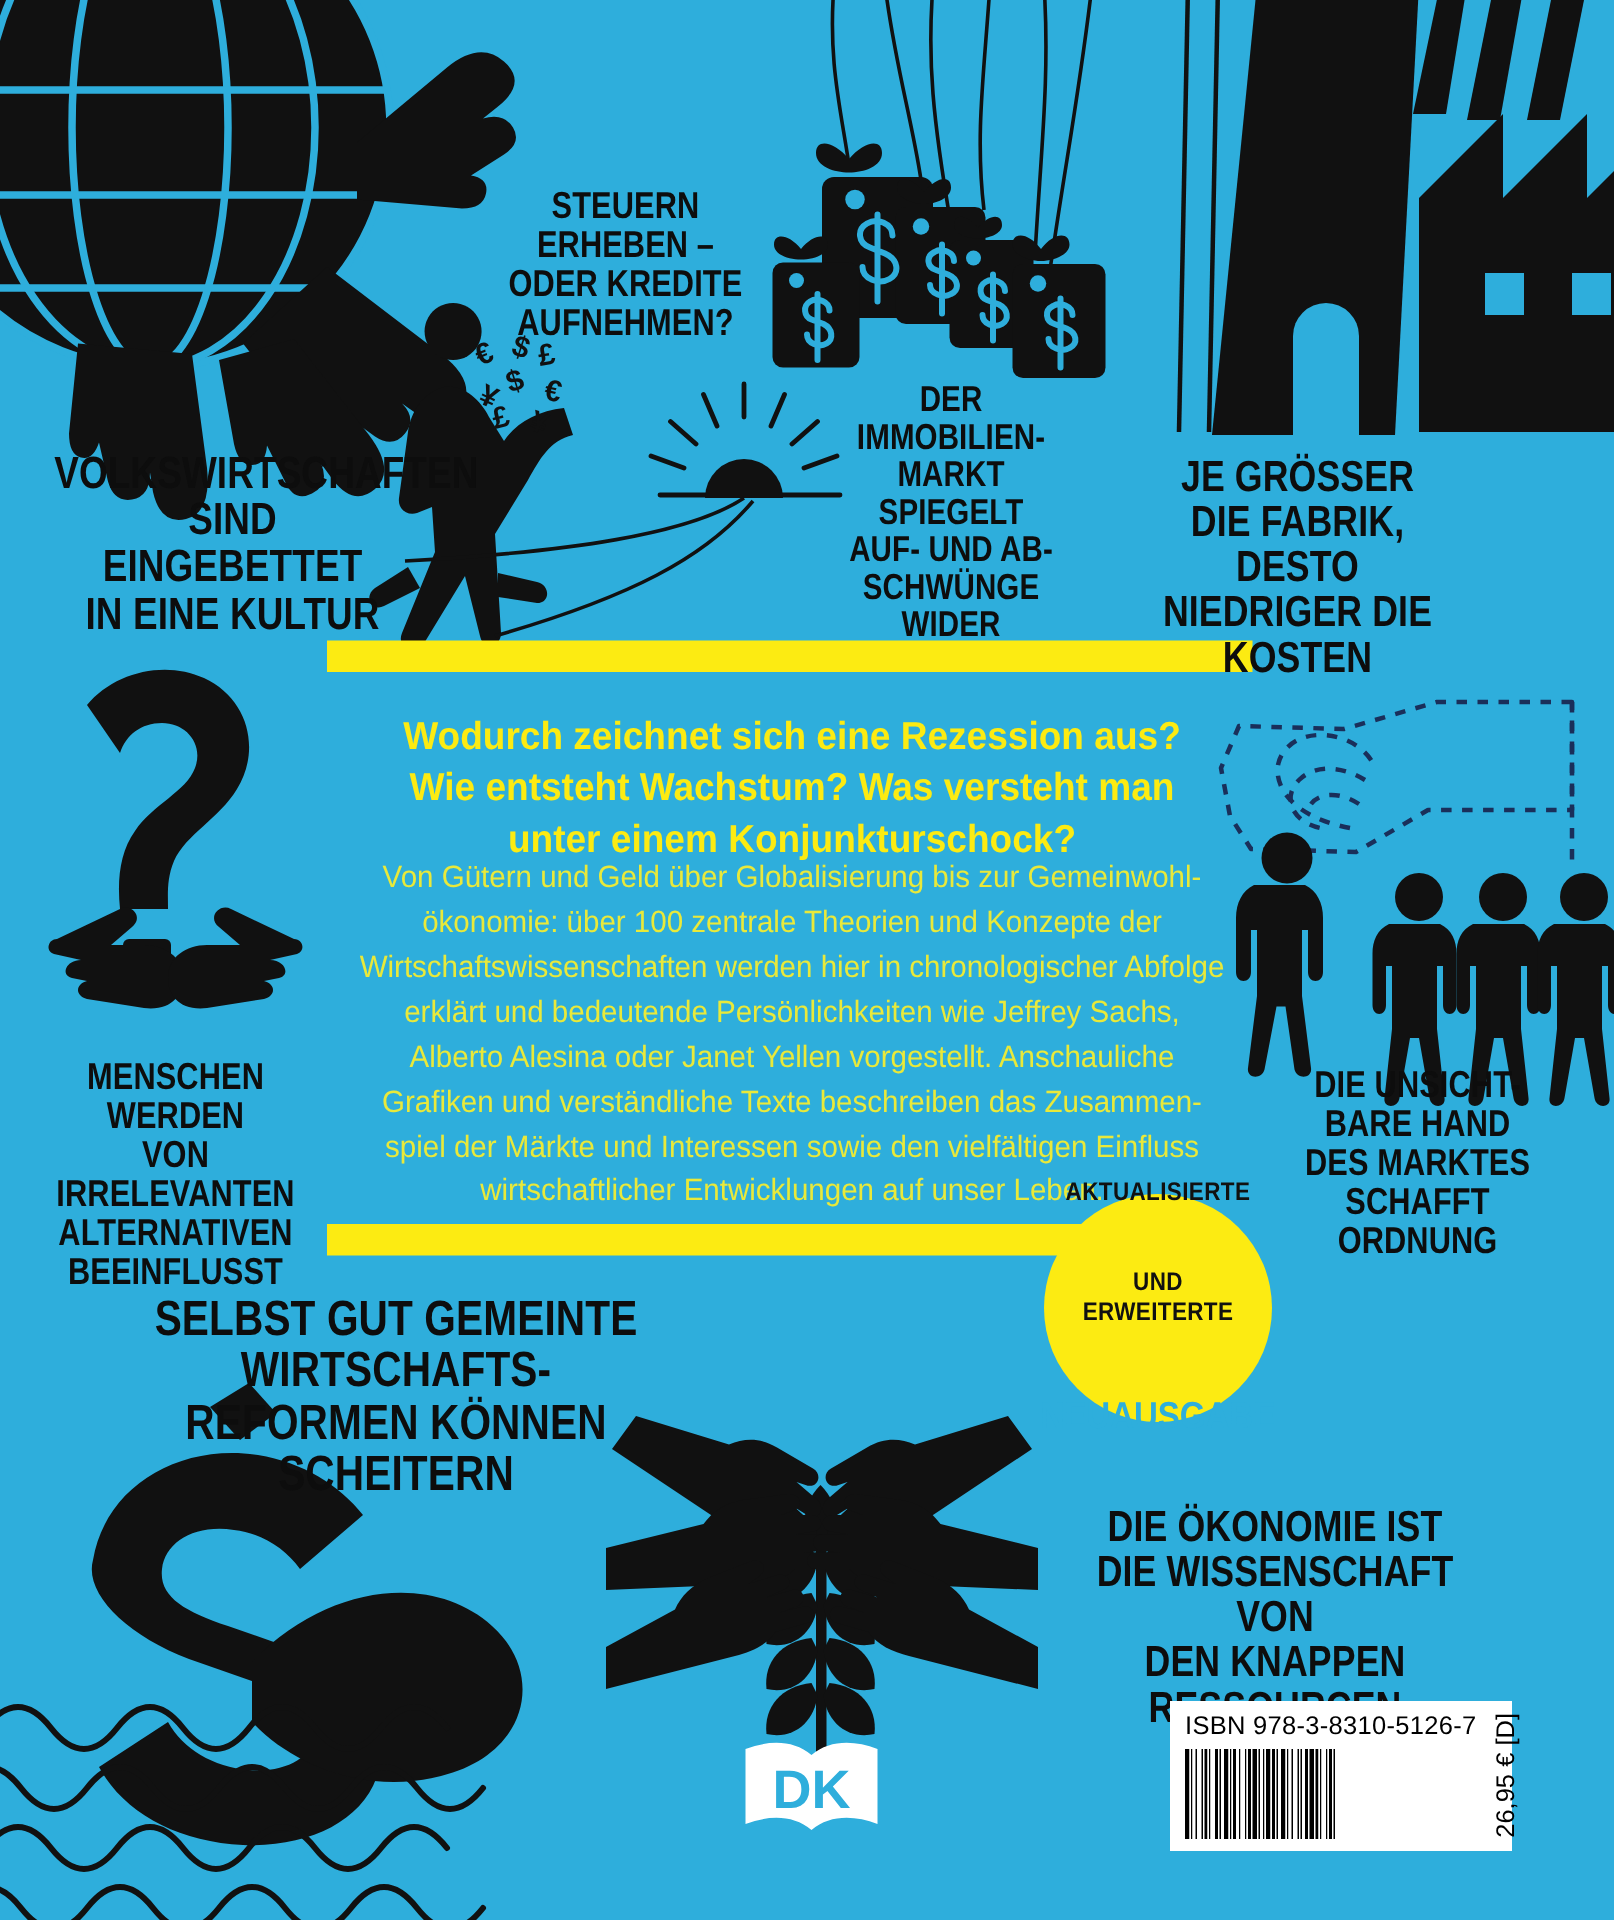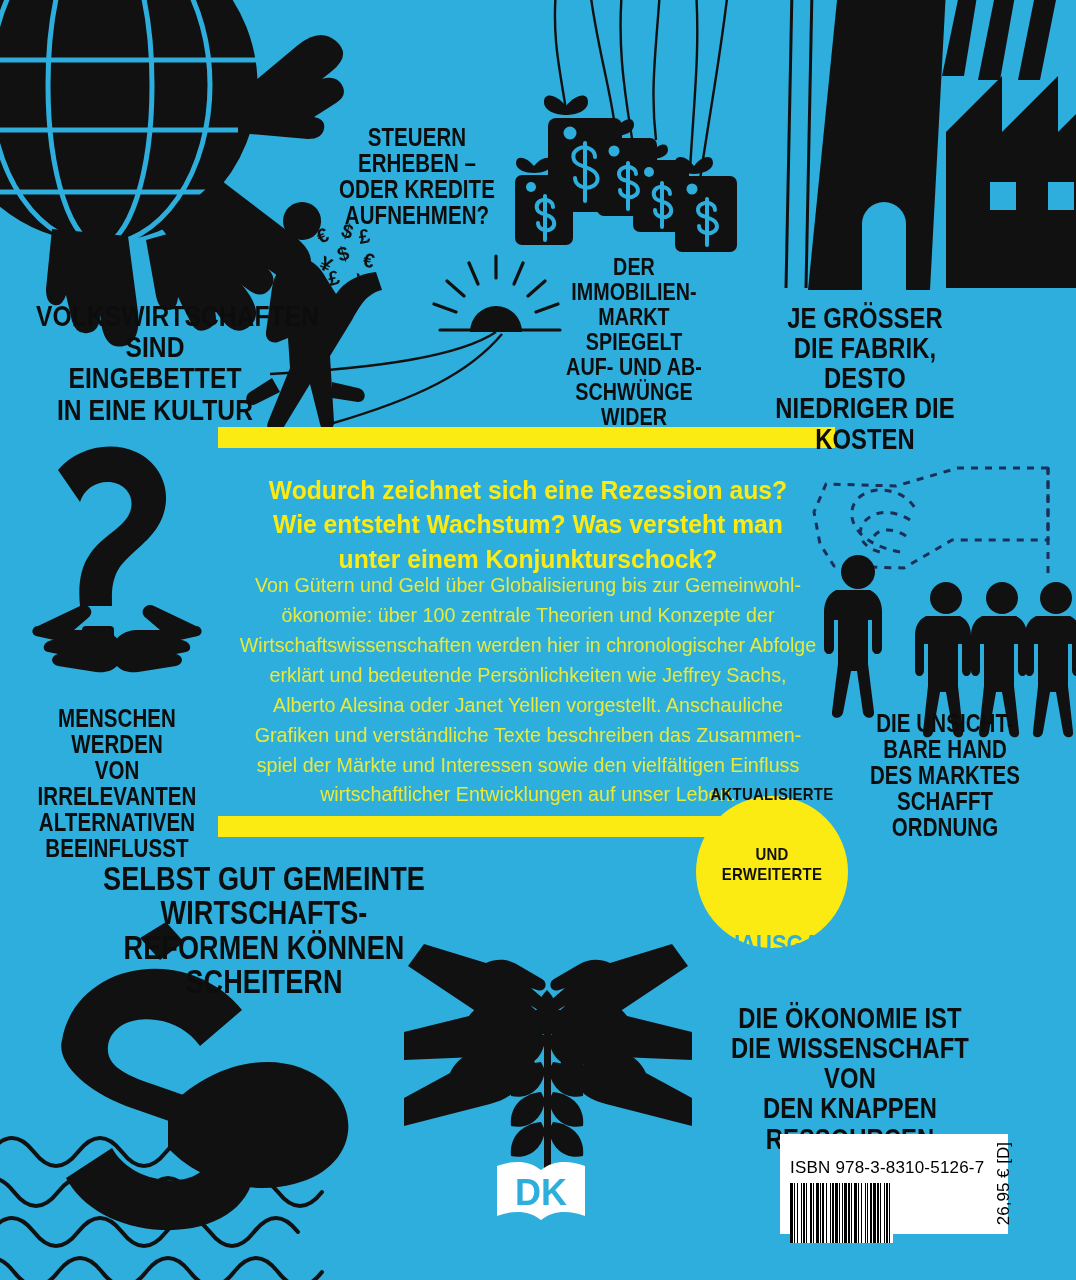--- a/index.html
+++ b/index.html
@@ -79,21 +79,21 @@
     font-weight:700;font-size:25px;line-height:1.2;
     text-transform:uppercase;margin-top:4px;
     transform:scaleX(.88);
   }
 
   
   .barcodebox{
     position:absolute;background:#fff;
     display:flex;align-items:flex-start;
   }
-  .bc-left{padding:24px 4px 6px 10px;}
+  .bc-left{padding:7px 4px 6px 10px;}
   .bc-isbn{
     font-family:"Liberation Sans",sans-serif;
     font-size:17px;color:#000;letter-spacing:.2px;white-space:nowrap;
   }
   .bc-bars{display:flex;align-items:flex-end;height:60px;margin-top:5px;}
   .bc-bars i{display:block;background:#000;height:100%;}
   .bc-price{
     writing-mode:vertical-rl;
     transform:rotate(180deg);
     font-family:"Liberation Sans",sans-serif;

